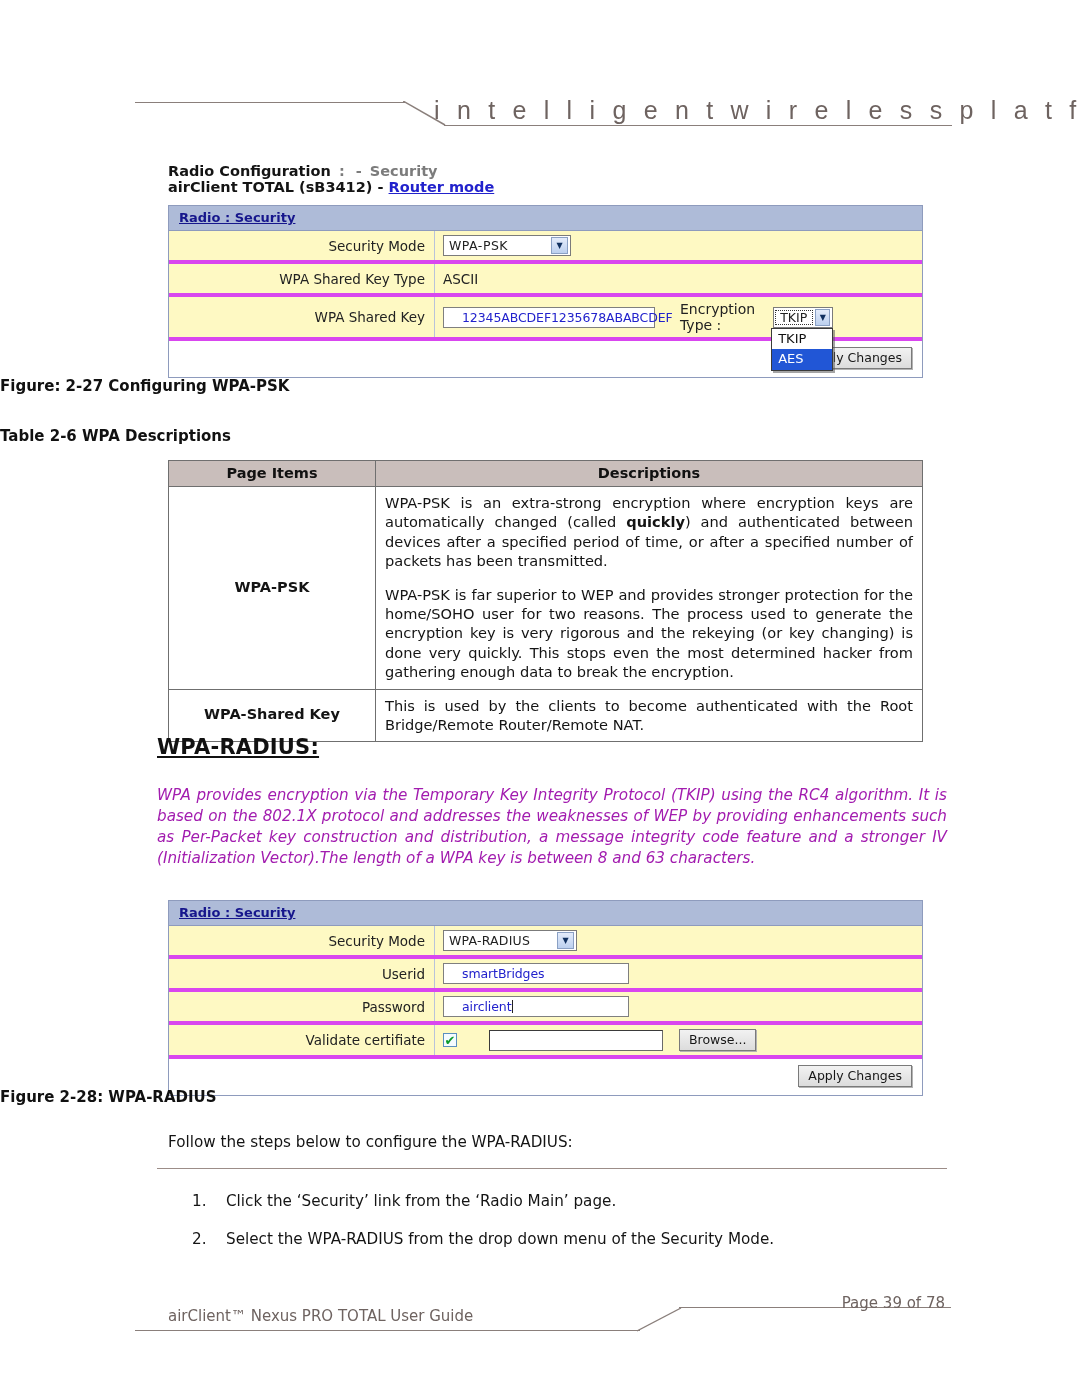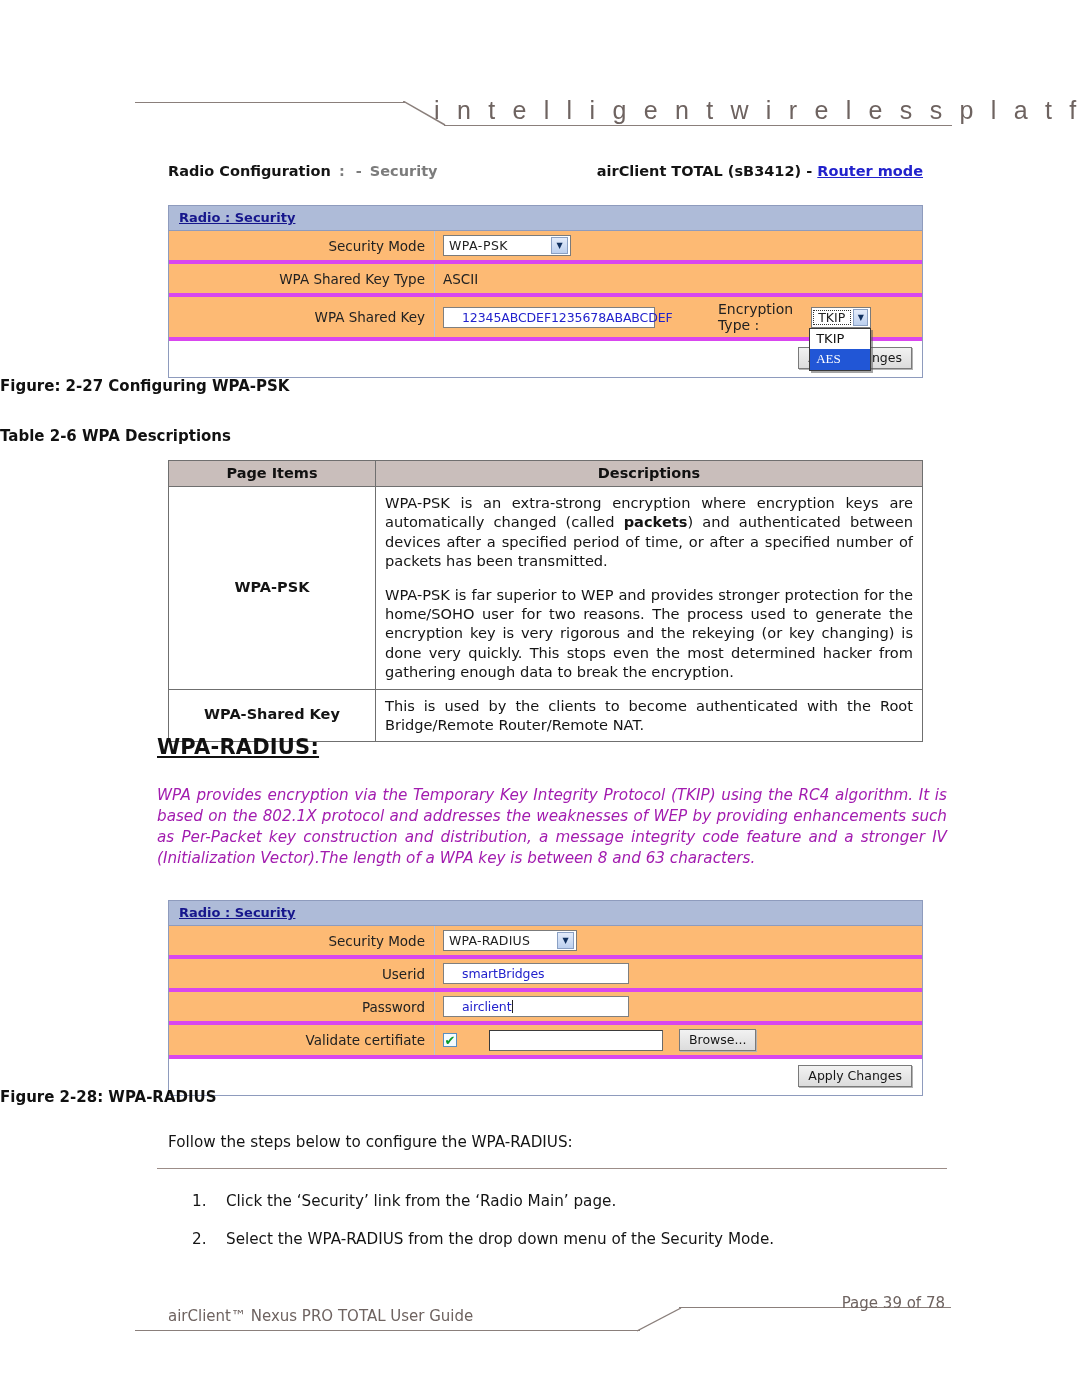--- a/index.html
+++ b/index.html
@@ -40,21 +40,21 @@
     font-size: 14.5px; font-weight: bold; color: #141414;
     font-family: "DejaVu Sans", sans-serif;
   }
   .ui-caption-row .muted { font-weight: bold; color: #7c7c7c; }
   .ui-caption-row .sep { font-weight: bold; color: #7c7c7c; padding: 0 3px; }
   .ui-link { color: #2222cc; text-decoration: underline; font-weight: bold; }
 
   .panel {
     position: absolute;
     border: 1px solid #8e9bbd;
-    background: #fdba74;
+    background: #fef9c3;
   }
   .panel-title {
     background: #aebbd8;
     border-bottom: 1px solid #8e9bbd;
     padding: 4px 8px 5px 10px;
     font-size: 13.5px;
   }
   .panel-title a {
     color: #16168c; text-decoration: underline; font-weight: bold;
     font-family: "DejaVu Sans", sans-serif; font-size: 13px;
@@ -148,21 +148,21 @@
     border: 1px solid #3a3a3a;
     background: #ffffff;
     box-shadow: 2px 2px 0 rgba(90,90,90,.55);
     z-index: 40;
     font-family: "DejaVu Sans", sans-serif;
   }
   .dd-opt {
     padding: 1px 6px 2px; font-size: 13px; color: #111;
     white-space: nowrap; line-height: 1.35;
   }
-  .dd-opt.selected { background: #2156d6; color: #ffffff; font-family: Liberation Serif, serif; }
+  .dd-opt.selected { background: #2156d6; color: #ffffff; }
 
   .panel-footer {
     display: flex; justify-content: flex-end; align-items: center;
     padding: 6px 10px 8px 0;
     background: #ffffff;
   }
 
   .fig-caption {
     position: absolute; width: 1080px; 
     font-size: 15px; font-weight: bold; color: #111;
@@ -259,21 +259,21 @@
 
 <div class="page-header">
   <div class="header-rule-left"></div>
   <svg class="header-diag" viewBox="0 0 44 25">
     <line x1="0" y1="0" x2="42" y2="24" stroke="#8a7f7b" stroke-width="1.5"></line>
   </svg>
   <div class="header-rule-right"></div>
 </div>
 <div class="tagline">i n t e l l i g e n t     w i r e l e s s     p l a t f o r m</div>
 
-<div class="ui-caption-row" style="top:163px;">
+<div class="ui-caption-row" style="top:163px;flex-direction:column;">
   <div>
     <span>Radio Configuration</span>
     <span class="sep">:</span>
     <span class="sep">-</span>
     <span class="muted">Security</span>
   </div>
   <div>
     <span>airClient TOTAL (sB3412) -</span>
     <a class="ui-link" href="#">Router mode</a>
   </div>
@@ -296,21 +296,21 @@
 
   <div class="prow">
     <div class="pcell-label">WPA Shared Key Type</div>
     <div class="pcell-value">ASCII</div>
   </div>
 
   <div class="prow" style="min-height:42px;">
     <div class="pcell-label">WPA Shared Key</div>
     <div class="pcell-value" style="gap:0;">
       <div class="textinput key">12345ABCDEF1235678ABABCDEF</div>
-      <div style="margin-left:63px; line-height:1.15; font-size:14px;">
+      <div style="margin-left:25px; line-height:1.15; font-size:14px;">
         <div>Encryption</div>
         <div>Type :</div>
       </div>
       <div style="margin-left:18px; position:relative;">
         <div class="select w-enc focused">
           <span class="sel-text">TKIP</span>
           <span class="sel-arrow">▼</span>
         </div>
         <div class="dd-list" style="left:-2px; top:21px; width:62px;">
           <div class="dd-opt">TKIP</div>
@@ -333,21 +333,21 @@
   <thead>
     <tr>
       <th>Page Items</th>
       <th>Descriptions</th>
     </tr>
   </thead>
   <tbody>
     <tr>
       <td class="item top">WPA-PSK</td>
       <td class="just">
-        <p><span>WPA-PSK is an extra-strong encryption where encryption keys are automatically changed (called <b>packets</b>) and authenticated between devices after a specified period of time, or after a specified number of packets has been transmitted.</span></p>
+        <p><span>WPA-PSK is an extra-strong encryption where encryption keys are automatically changed (called <b>quickly</b>) and authenticated between devices after a specified period of time, or after a specified number of packets has been transmitted.</span></p>
         <p>WPA-PSK is far superior to WEP and provides stronger protection for the home/SOHO user for two reasons. The process used to generate the encryption key is very rigorous and the rekeying (or key changing) is done very quickly. This stops even the most determined hacker from gathering enough data to break the encryption.</p>
       </td>
     </tr>
     <tr>
       <td class="item">WPA-Shared Key</td>
       <td class="just">This is used by the clients to become authenticated with the Root Bridge/Remote Router/Remote NAT.</td>
     </tr>
   </tbody>
 </table>
 

